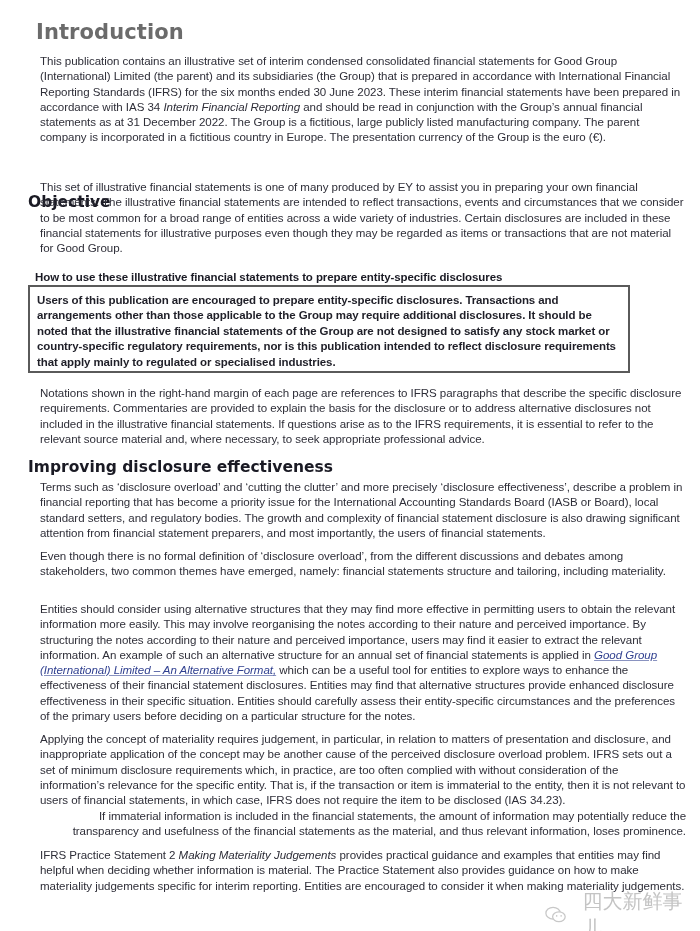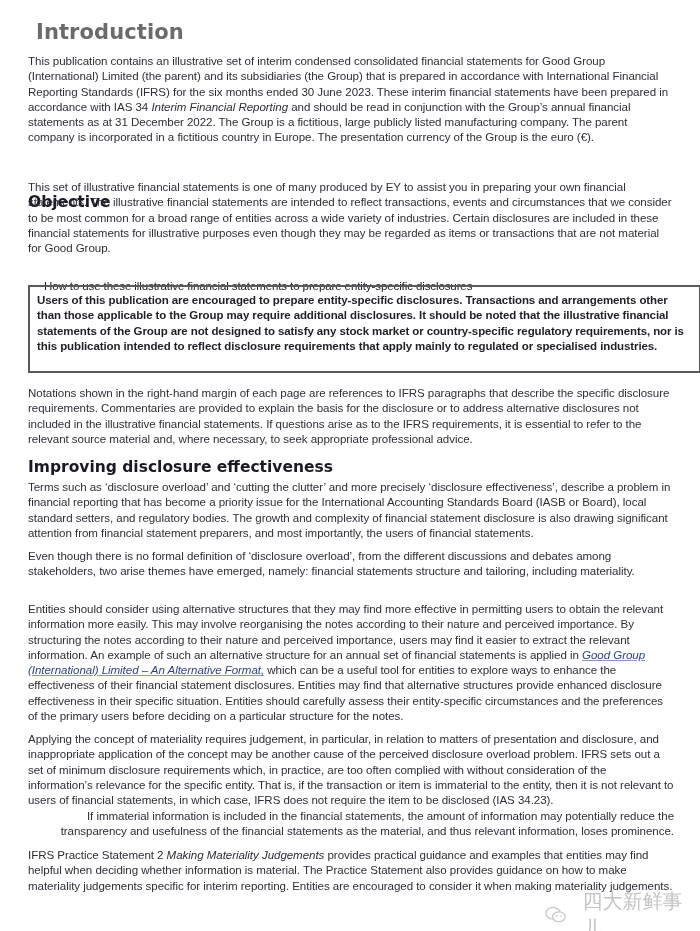--- a/index.html
+++ b/index.html
@@ -36,42 +36,42 @@
       font-family: "DejaVu Sans", sans-serif;
       font-weight: bold;
       font-size: 15.5px;
       color: #1a1a24;
       margin: 0;
       position: absolute;
       left: 0;
     }
     .p {
       position: absolute;
-      left: 0;
+      left: 12px;
       width: 646px;
       font-size: 11.55px;
       line-height: 15.3px;
       color: #2e2e38;
       margin: 0;
       letter-spacing: -0.05px;
     }
     .subhead {
       position: absolute;
       left: 0;
       font-size: 11.5px;
-      font-weight: normal;
+      font-weight: bold;
       color: #1a1a24;
-      margin: 16px;
+      margin: 7px;
       letter-spacing: -0.1px;
     }
     .callout {
       position: absolute;
       left: 0;
       top: 285px;
-      width: 673px;
+      width: 602px;
       height: 88px;
       border: 2px solid #5a5a5a;
       box-sizing: border-box;
       padding: 6px 7px;
     }
     .callout p {
       margin: 0;
       font-size: 11.5px;
       line-height: 15.4px;
       font-weight: bold;
@@ -119,21 +119,21 @@
   <div class="callout">
     <p>Users of this publication are encouraged to prepare entity-specific disclosures. Transactions and arrangements other than those applicable to the Group may require additional disclosures. It should be noted that the illustrative financial statements of the Group are not designed to satisfy any stock market or country-specific regulatory requirements, nor is this publication intended to reflect disclosure requirements that apply mainly to regulated or specialised industries.</p>
   </div>
 
   <p class="p" style="top:386px;">Notations shown in the right-hand margin of each page are references to IFRS paragraphs that describe the specific disclosure requirements. Commentaries are provided to explain the basis for the disclosure or to address alternative disclosures not included in the illustrative financial statements. If questions arise as to the IFRS requirements, it is essential to refer to the relevant source material and, where necessary, to seek appropriate professional advice.</p>
 
   <h2 class="h2" style="top:458px;">Improving disclosure effectiveness</h2>
 
   <p class="p" style="top:480px;">Terms such as ‘disclosure overload’ and ‘cutting the clutter’ and more precisely ‘disclosure effectiveness’, describe a problem in financial reporting that has become a priority issue for the International Accounting Standards Board (IASB or Board), local standard setters, and regulatory bodies. The growth and complexity of financial statement disclosure is also drawing significant attention from financial statement preparers, and most importantly, the users of financial statements.</p>
 
-  <p class="p" style="top:549px;">Even though there is no formal definition of ‘disclosure overload’, from the different discussions and debates among stakeholders, two arise themes have emerged, namely: financial statements structure and tailoring, including materiality.</p>
+  <p class="p" style="top:549px;">Even though there is no formal definition of ‘disclosure overload’, from the different discussions and debates among stakeholders, two common themes have emerged, namely: financial statements structure and tailoring, including materiality.</p>
 
   <p class="p" style="top:602px;"><span>Entities should consider using alternative structures that they may find more effective in permitting users to obtain the relevant information more easily. This may involve reorganising the notes according to their nature and perceived importance. By structuring the notes according to their nature and perceived importance, users may find it easier to extract the relevant information. An example of such an alternative structure for an annual set of financial statements is applied in </span><a class="link">Good Group (International) Limited – An Alternative Format,</a><span> which can be a useful tool for entities to explore ways to enhance the effectiveness of their financial statement disclosures. Entities may find that alternative structures provide enhanced disclosure effectiveness in their specific situation. Entities should carefully assess their entity-specific circumstances and the preferences of the primary users before deciding on a particular structure for the notes.</span></p>
 
   <p class="p" style="top:732px;">Applying the concept of materiality requires judgement, in particular, in relation to matters of presentation and disclosure, and inappropriate application of the concept may be another cause of the perceived disclosure overload problem. IFRS sets out a set of minimum disclosure requirements which, in practice, are too often complied with without consideration of the information’s relevance for the specific entity. That is, if the transaction or item is immaterial to the entity, then it is not relevant to users of financial statements, in which case, IFRS does not require the item to be disclosed (IAS 34.23).</p>
 
   <p class="p" style="top:809px;text-align:right;">If immaterial information is included in the financial statements, the amount of information may potentially reduce the transparency and usefulness of the financial statements as the material, and thus relevant information, loses prominence.</p>
 
   <p class="p" style="top:848px;"><span>IFRS Practice Statement 2 </span><i>Making Materiality Judgements</i><span> provides practical guidance and examples that entities may find helpful when deciding whether information is material. The Practice Statement also provides guidance on how to make materiality judgements specific for interim reporting. Entities are encouraged to consider it when making materiality judgements.</span></p>
 
 </div>

